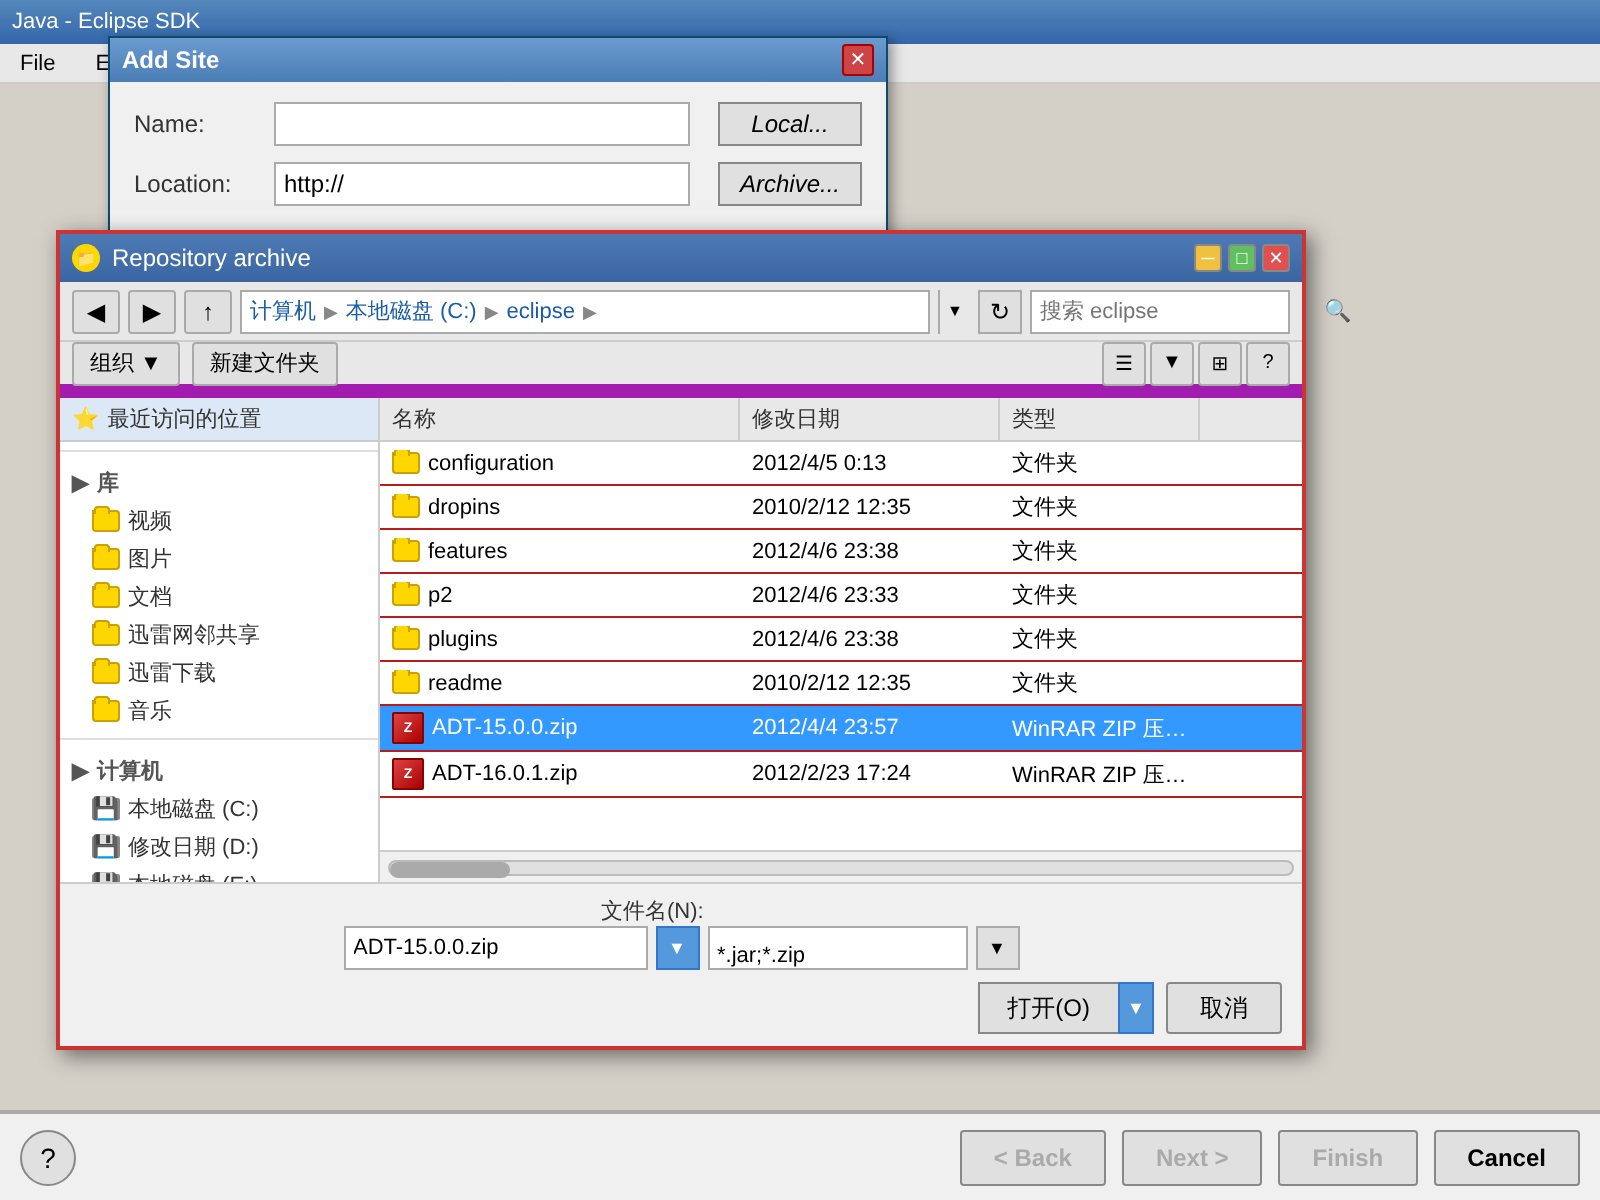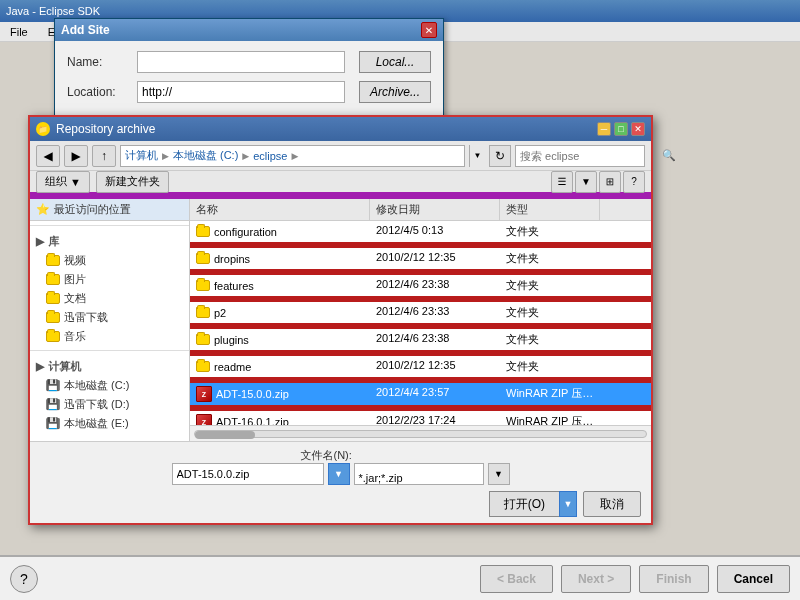--- a/index.html
+++ b/index.html
@@ -379,22 +379,23 @@
     }
     .col-name { width: 180px; }
     .col-date { width: 130px; }
     .col-type { width: 100px; }
     .file-list-body {
       flex: 1;
       overflow-y: auto;
     }
     .file-row {
       display: flex;
+      align-items: center;
       padding: 2px 0;
-      border-bottom: 6px solid #b91c1c;
+      border-bottom: 1px solid #b91c1c;
       cursor: pointer;
     }
     .file-row.selected {
       background: #3399ff;
       color: white;
     }
     .file-cell {
       padding: 1px 6px;
       font-size: 11px;
       overflow: hidden;
@@ -751,38 +752,42 @@
       <div class="left-item">
         <span class="folder-icon"></span>
         <span>图片</span>
       </div>
       <div class="left-item">
         <span class="folder-icon"></span>
         <span>文档</span>
       </div>
       <div class="left-item">
         <span class="folder-icon"></span>
+        <span>迅雷网邻共享</span>
+      </div>
+      <div class="left-item">
+        <span class="folder-icon"></span>
         <span>迅雷下载</span>
       </div>
       <div class="left-item">
         <span class="folder-icon"></span>
         <span>音乐</span>
       </div>
       <div class="section-divider"></div>
       <div class="section-label">
         <span>▶</span>
         <span>计算机</span>
       </div>
       <div class="left-item">
         <span class="drive-icon">💾</span>
         <span>本地磁盘 (C:)</span>
       </div>
       <div class="left-item">
         <span class="drive-icon">💾</span>
-        <span>迅雷下载 (D:)</span>
+        <span>修改日期 (D:)</span>
       </div>
       <div class="left-item">
         <span class="drive-icon">💾</span>
         <span>本地磁盘 (E:)</span>
       </div>
     </div>
 
     <div class="right-panel">
       <div class="file-list-header">
         <div class="col-header col-name">名称</div>

